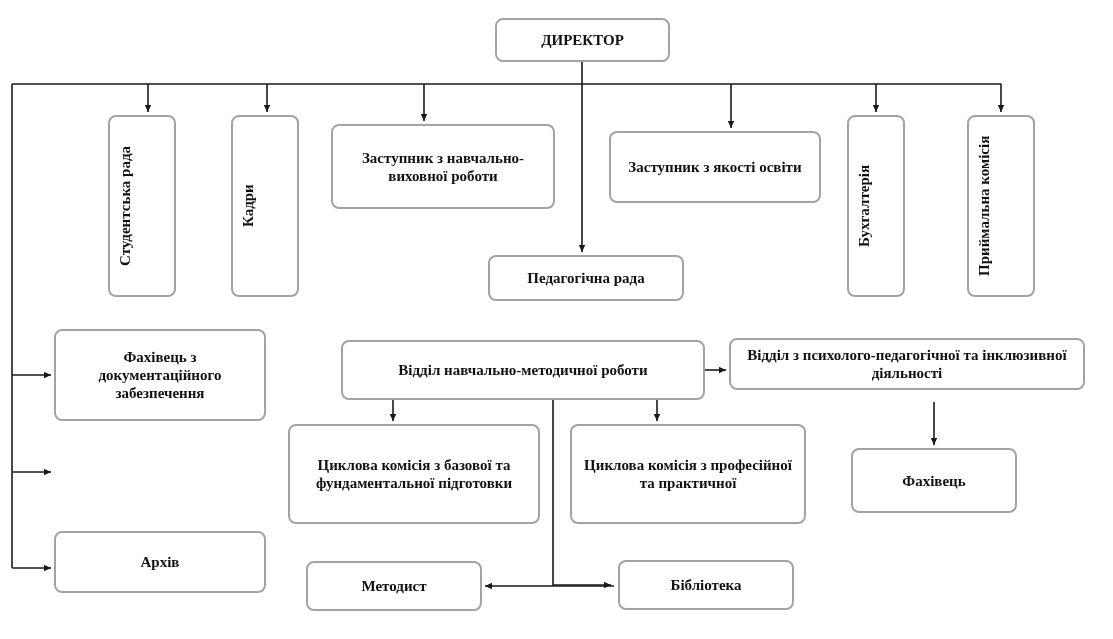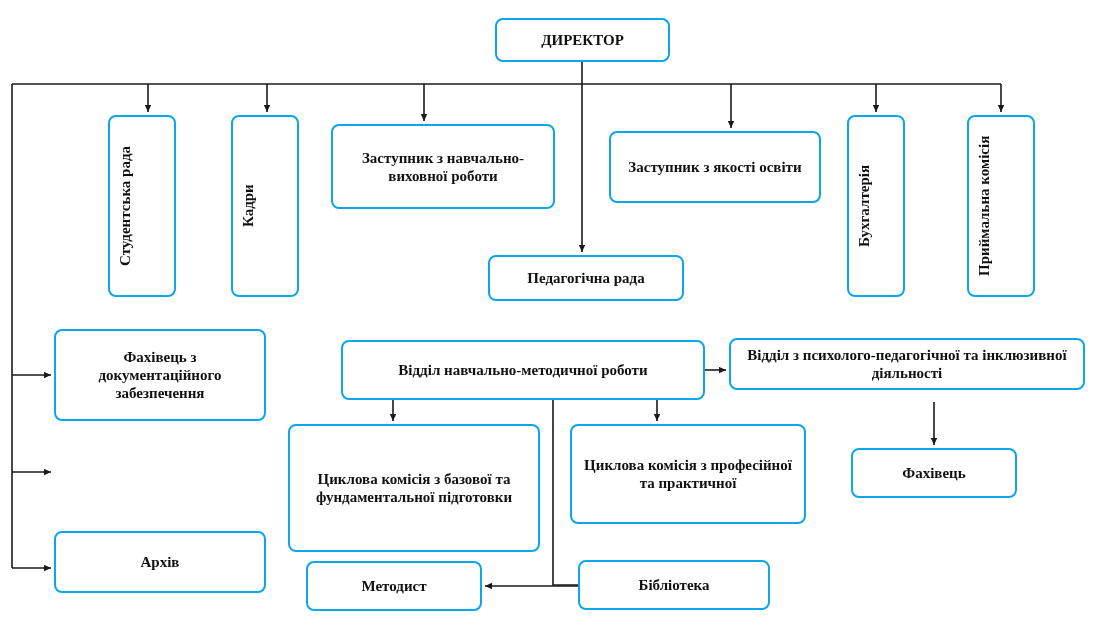--- a/index.html
+++ b/index.html
@@ -13,21 +13,21 @@
   #chart {
     position: relative;
     width: 1113px;
     height: 639px;
     background: #ffffff;
     overflow: hidden;
   }
   .node {
     position: absolute;
     box-sizing: border-box;
-    border: 2px solid #0ea5e9;
+    border: 2px solid #a3a3a3;
     border-radius: 8px;
     background: #ffffff;
     color: #111111;
     font-weight: bold;
     font-size: 15px;
     line-height: 1.2;
     display: flex;
     align-items: center;
     justify-content: center;
     text-align: center;
@@ -139,33 +139,33 @@
   </div>
 
   <div class="node" style="left:54px;top:531px;width:212px;height:62px;">
     <span>Архів</span>
   </div>
 
   <div class="node" style="left:729px;top:338px;width:356px;height:52px;">
     <span>Відділ з психолого-педагогічної та інклюзивної діяльності</span>
   </div>
 
-  <div class="node" style="left:288px;top:424px;width:252px;height:128px;font-family:Liberation Serif, serif;">
+  <div class="node" style="left:288px;top:424px;width:252px;height:100px;font-family:Liberation Serif, serif;">
     <span>Циклова комісія з базової та фундаментальної підготовки</span>
   </div>
 
   <div class="node" style="left:570px;top:424px;width:236px;height:100px;">
     <span>Циклова комісія з професійної та практичної</span>
   </div>
 
-  <div class="node" style="left:851px;top:448px;width:166px;height:50px;">
+  <div class="node" style="left:851px;top:448px;width:166px;height:65px;">
     <span>Фахівець</span>
   </div>
 
   <div class="node" style="left:306px;top:561px;width:176px;height:50px;">
     <span>Методист</span>
   </div>
 
-  <div class="node" style="left:578px;top:560px;width:192px;height:50px;">
+  <div class="node" style="left:618px;top:560px;width:176px;height:50px;">
     <span>Бібліотека</span>
   </div>
 
 </div>
 
 </body></html>

